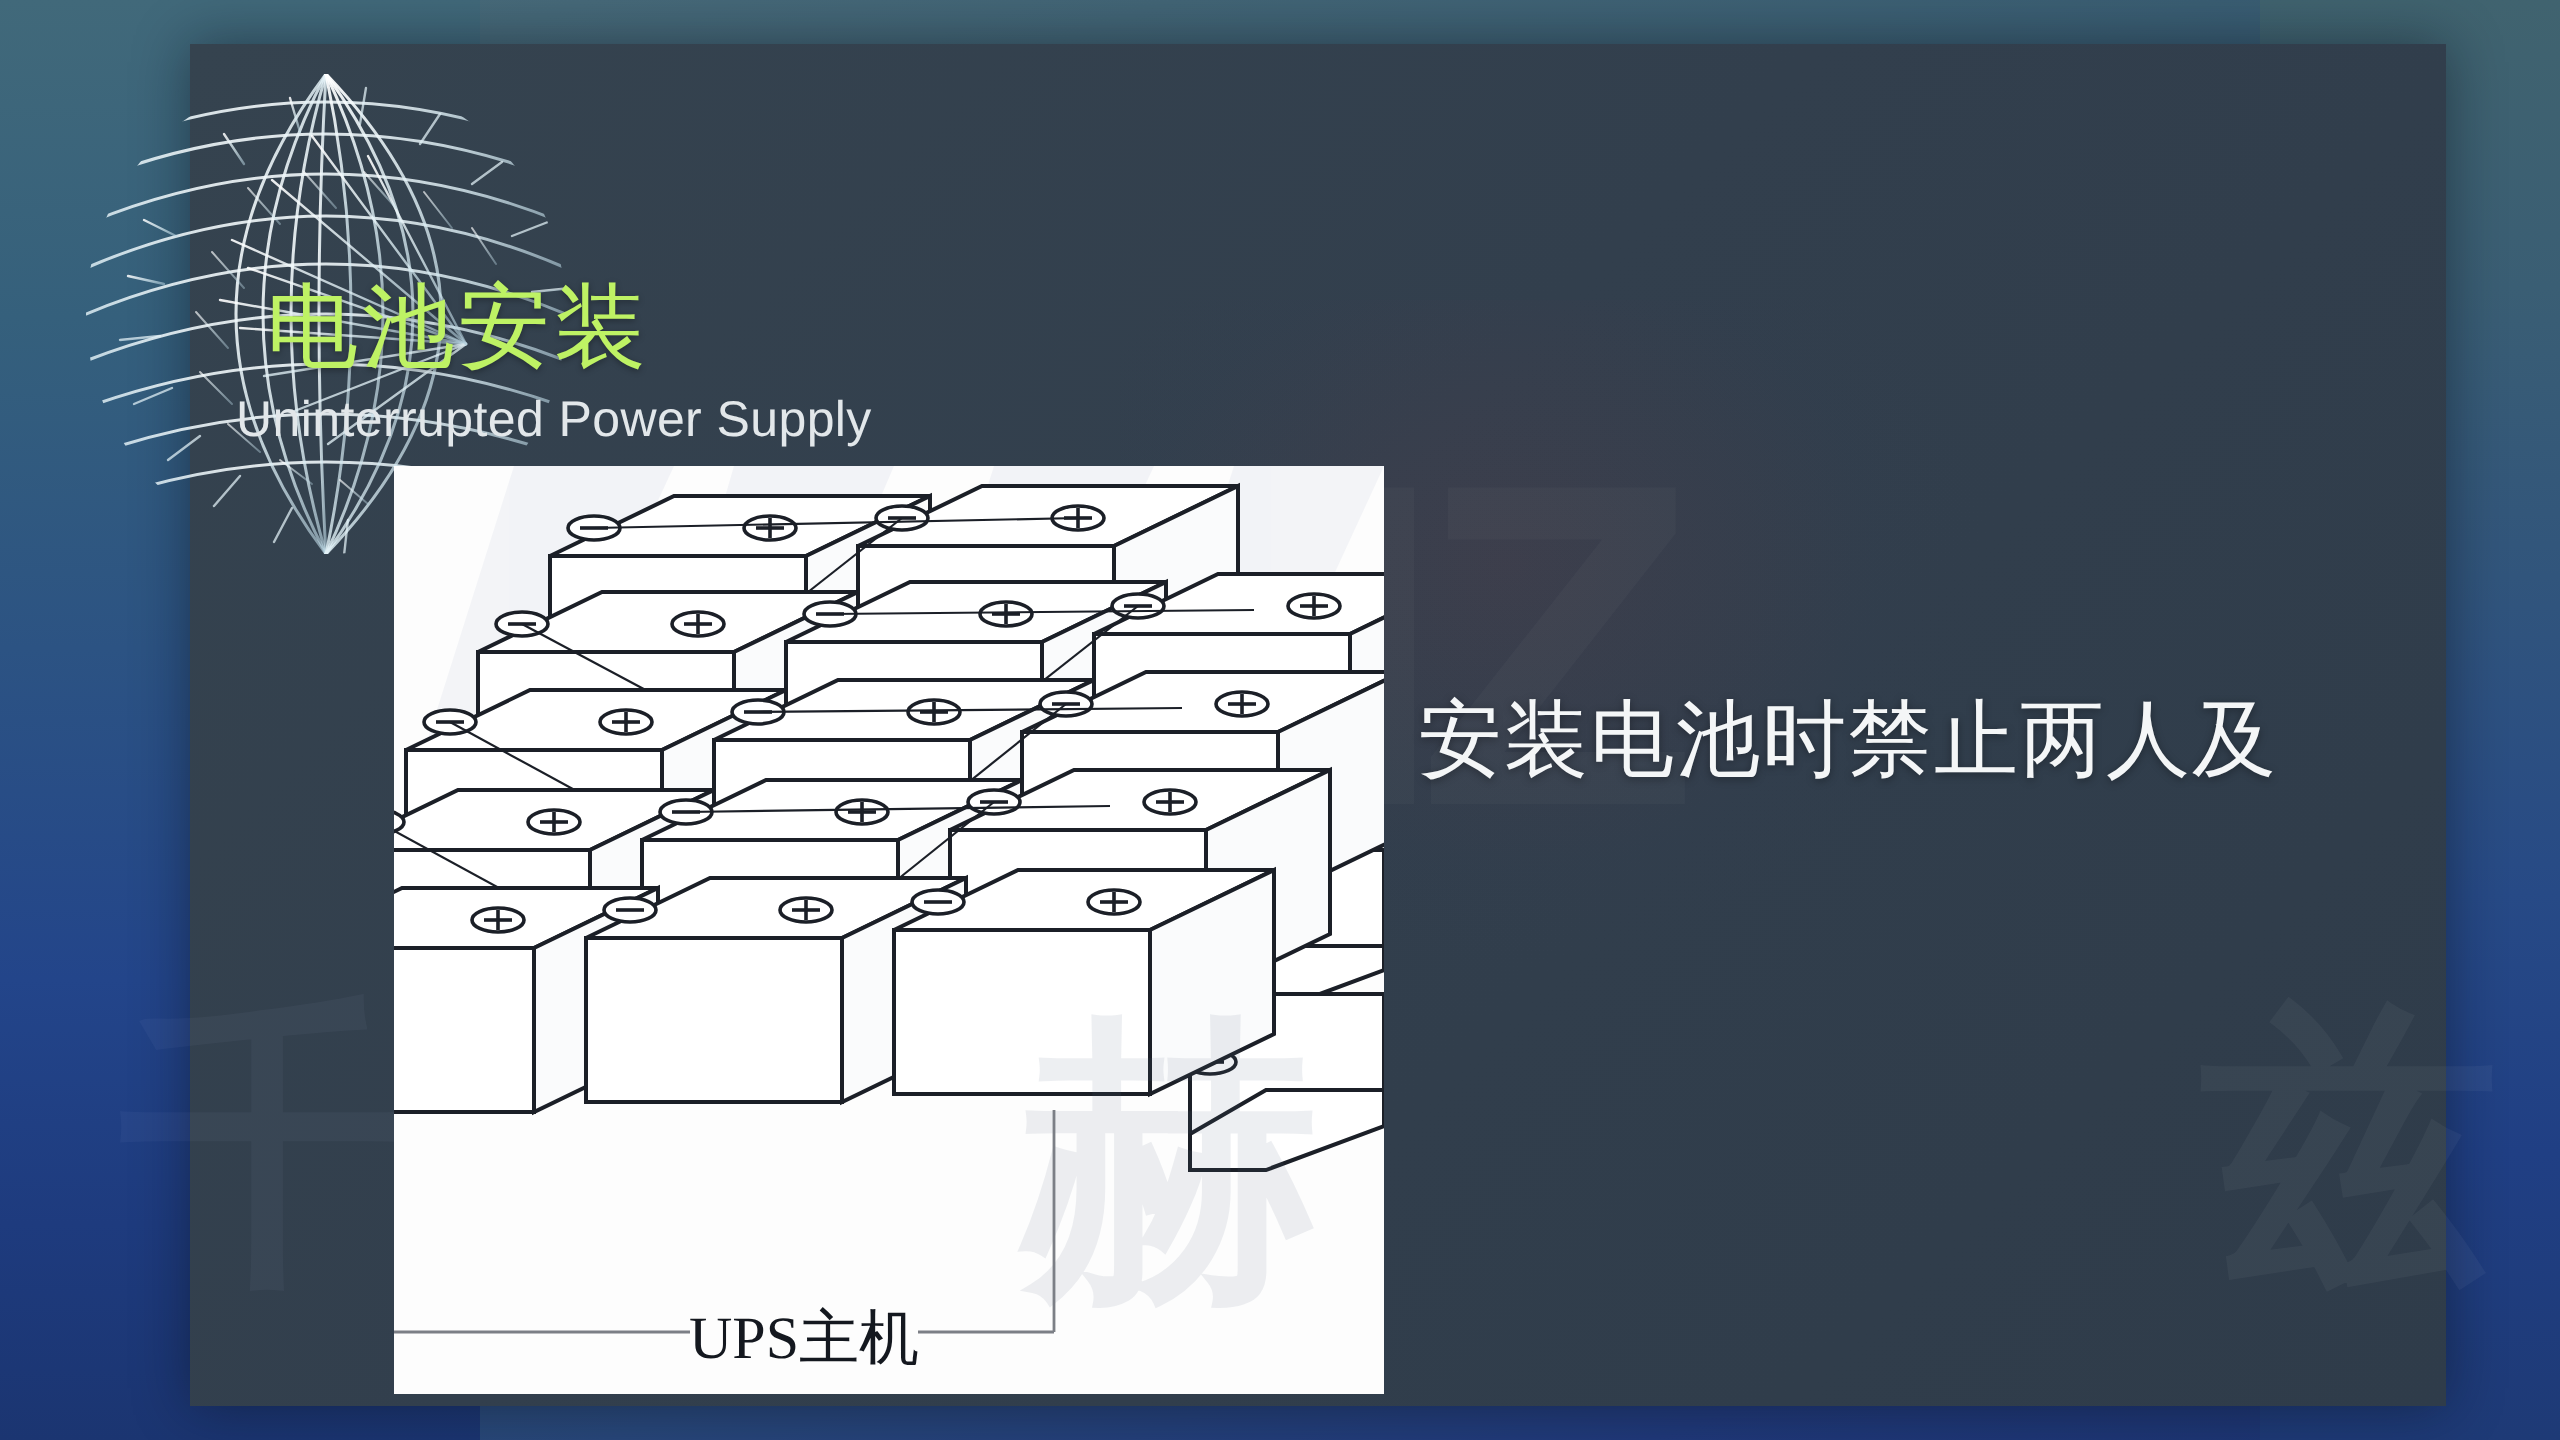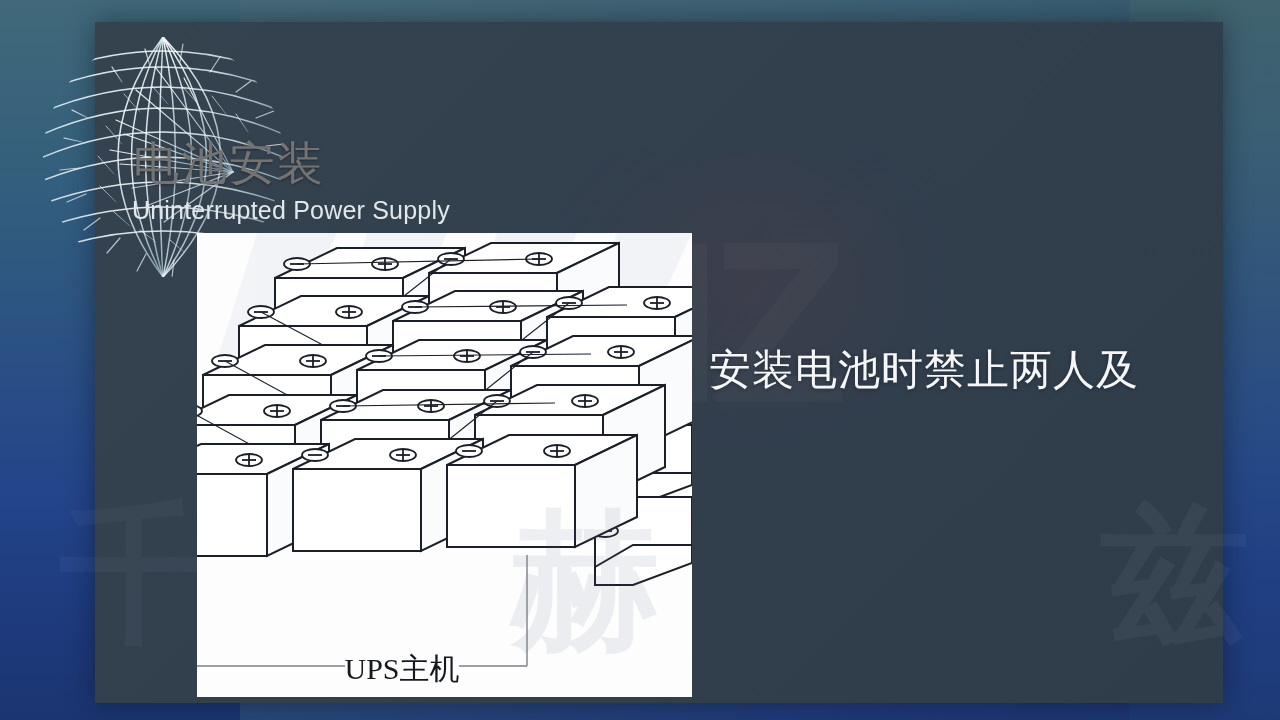--- a/index.html
+++ b/index.html
@@ -109,29 +109,29 @@
     left: 28px; top: 22px;
     width: 270px; height: 270px;
     pointer-events: none;
   }
 
   
   .title {
     position: absolute;
     left: 133px; top: 133px;
     font-size: 46px;
-    color: #737373;
+    color: #bef264;
     letter-spacing: 2px;
     font-weight: 400;
     white-space: nowrap;
     text-shadow: 0 1px 3px rgba(0,0,0,0.35);
   }
   .subtitle {
     position: absolute;
-    left: 132px; top: 196px;
+    left: 118px; top: 196px;
     font-size: 25px;
     color: #e2e7ea;
     letter-spacing: 0.2px;
     font-weight: 400;
     white-space: nowrap;
   }
 
   
   .picture {
     position: absolute;

